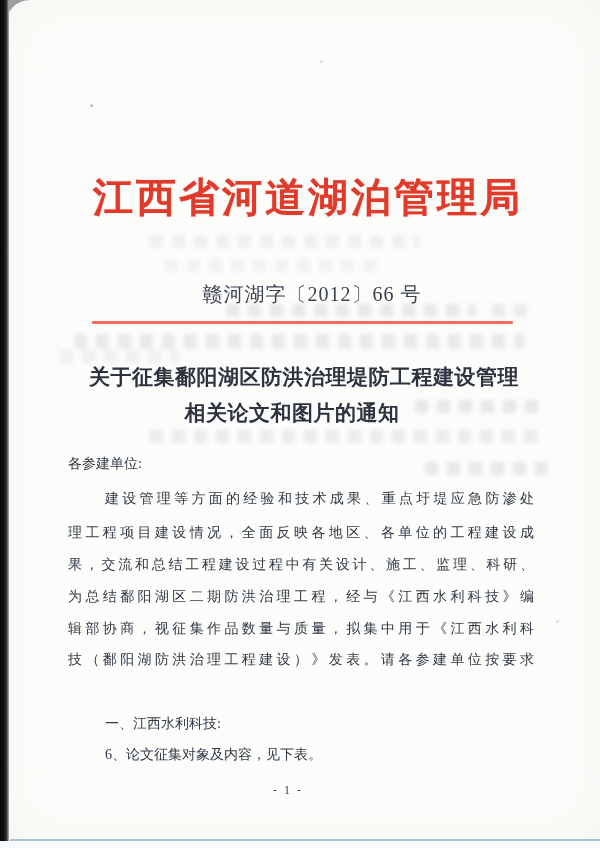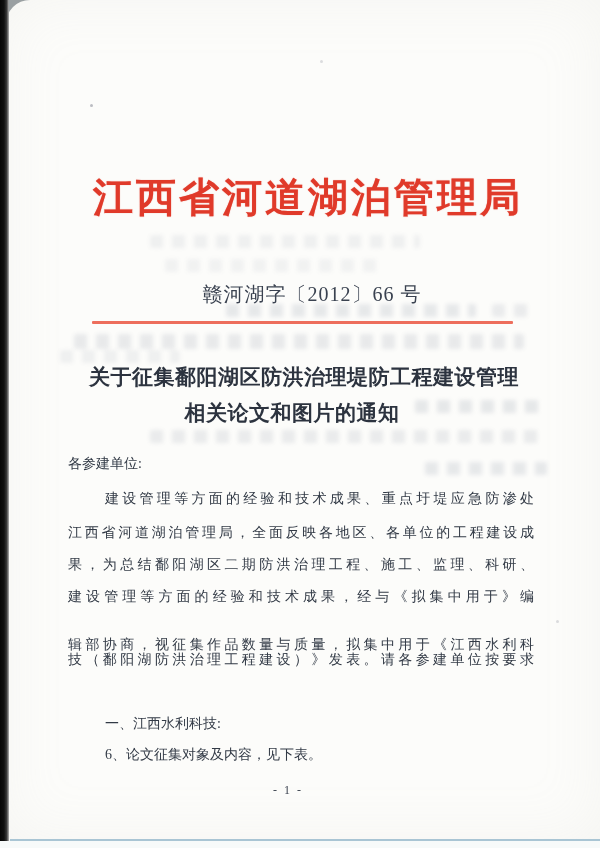--- a/index.html
+++ b/index.html
@@ -104,24 +104,24 @@
 
     <div class="txt bureau-title">江西省河道湖泊管理局</div>
     <div class="txt doc-number">赣河湖字〔2012〕66 号</div>
     <div class="red-line"></div>
 
     <div class="txt title-l1">关于征集鄱阳湖区防洪治理堤防工程建设管理</div>
     <div class="txt title-l2">相关论文和图片的通知</div>
 
     <div class="txt bodyline" style="top:452px;">各参建单位:</div>
     <div class="txt bodyline just indent2" style="top:487px;">建设管理等方面的经验和技术成果、重点圩堤应急防渗处</div>
-    <div class="txt bodyline just" style="top:521px;">江西省河道湖泊管理局，全面反映各地区、各单位的工程建设成</div>
-    <div class="txt bodyline just" style="top:553px;">果，为总结鄱阳湖区二期防洪治理工程、施工、监理、科研、</div>
-    <div class="txt bodyline just" style="top:585px;">建设管理等方面的经验和技术成果，经与《拟集中用于》编</div>
-    <div class="txt bodyline just" style="top:617px;margin-top:16px;">辑部协商，视征集作品数量与质量，拟集中用于《江西水利科</div>
+    <div class="txt bodyline just" style="top:521px;">理工程项目建设情况，全面反映各地区、各单位的工程建设成</div>
+    <div class="txt bodyline just" style="top:553px;">果，交流和总结工程建设过程中有关设计、施工、监理、科研、</div>
+    <div class="txt bodyline just" style="top:585px;">为总结鄱阳湖区二期防洪治理工程，经与《江西水利科技》编</div>
+    <div class="txt bodyline just" style="top:617px;">辑部协商，视征集作品数量与质量，拟集中用于《江西水利科</div>
     <div class="txt bodyline just" style="top:648px;">技（鄱阳湖防洪治理工程建设）》发表。请各参建单位按要求</div>
     <div class="txt bodyline sub" style="top:712px;">一、江西水利科技:</div>
     <div class="txt bodyline sub" style="top:743px;">6、论文征集对象及内容，见下表。</div>
 
     <div class="txt page-number">- 1 -</div>
   </div>
 
   <div class="edge-strip"></div>
   <div class="bottom-edge"></div>
   <div class="below-page"></div>

